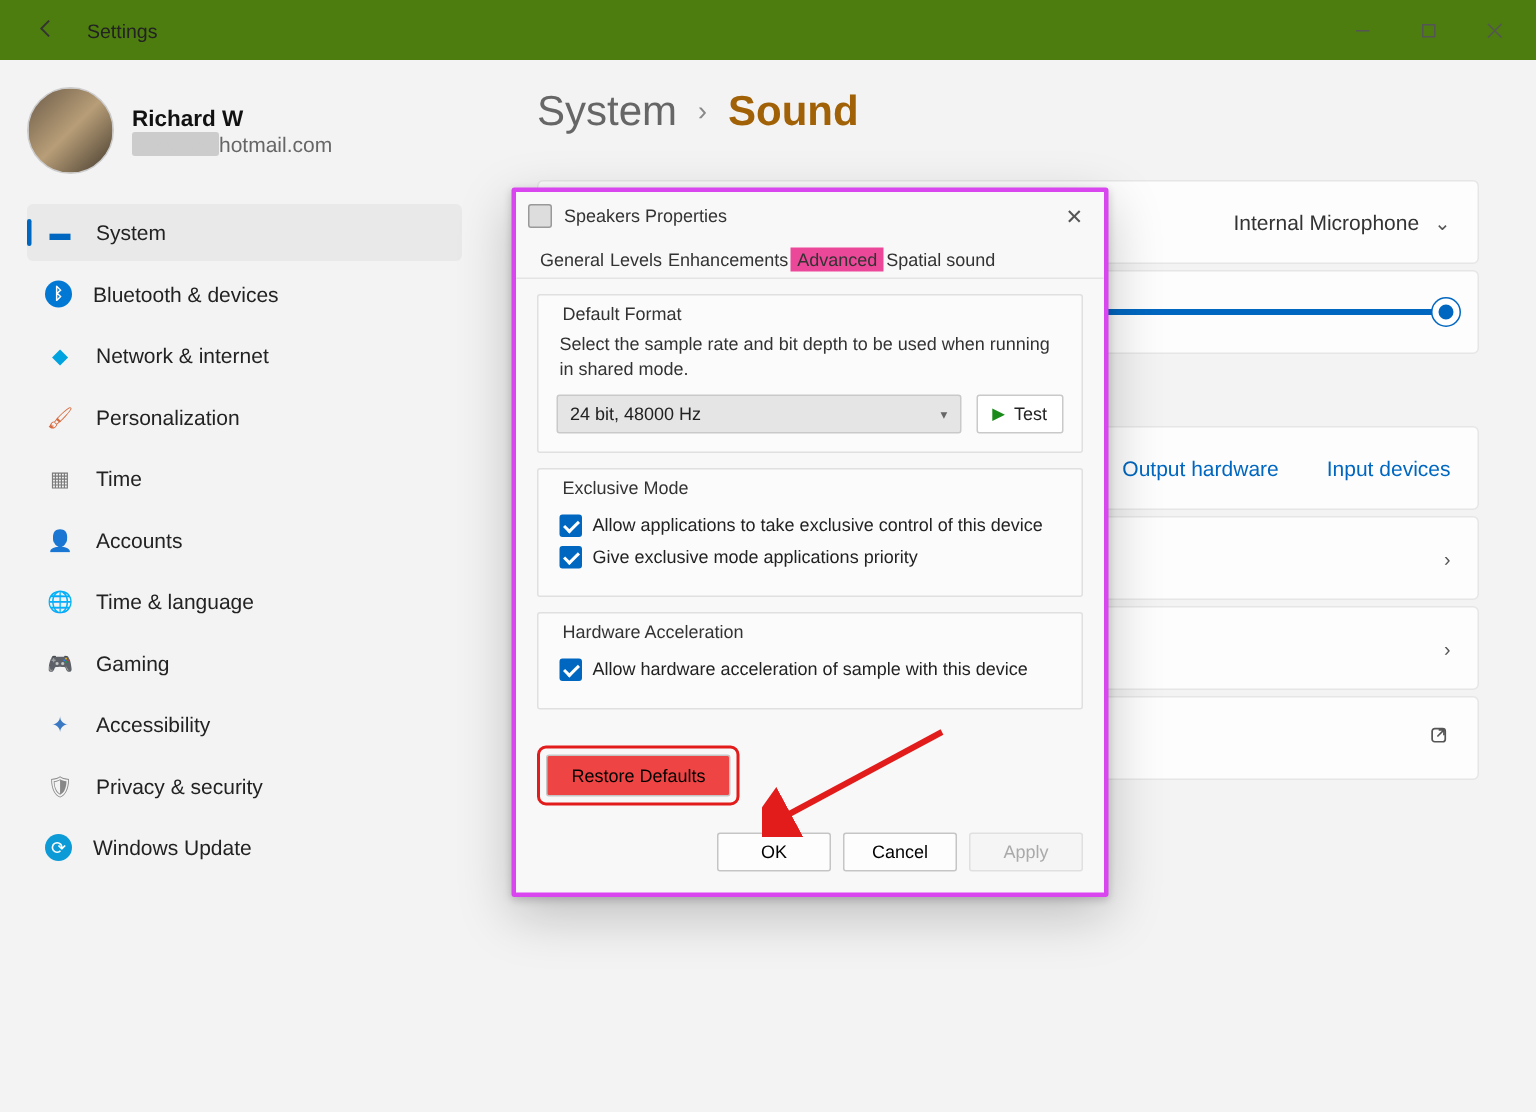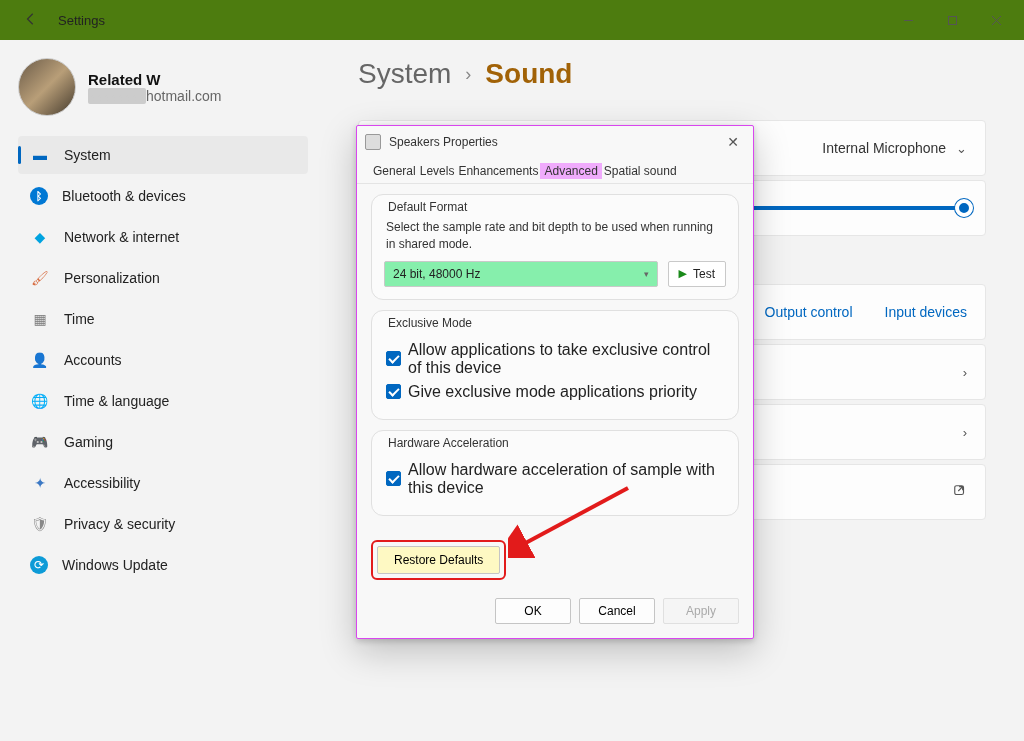--- a/index.html
+++ b/index.html
@@ -143,24 +143,24 @@
 .slider-thumb {
   position: absolute; right: -6px; top: 50%; transform: translateY(-50%);
   width: 18px; height: 18px; border-radius: 50%;
   background: #0067c0; border: 4px solid #fff; box-shadow: 0 0 0 1px #0067c0;
 }
 .section-heading { font-size: 15px; font-weight: 600; margin: 24px 0 12px 8px; }
 
 
 .dialog {
   position: absolute;
-  left: 356px; top: 125px;
+  left: 341px; top: 125px;
   width: 398px;
   background: #f8f8f8;
-  border: 1px solid #d946ef;
+  border: 3px solid #d946ef;
   box-shadow: 0 12px 36px rgba(0,0,0,0.22), 0 2px 6px rgba(0,0,0,0.18);
   border-radius: 2px;
   font-size: 12px;
   color: #222;
 }
 .dialog-title {
   display: flex; align-items: center; height: 32px;
   padding: 0 8px;
 }
 .dialog-title .d-icon {
@@ -168,65 +168,65 @@
   border-radius: 2px; margin-right: 8px;
 }
 .dialog-title .d-text { font-size: 12px; color: #333; }
 .dialog-title .d-close { margin-left: auto; font-size: 14px; color: #555; padding: 0 6px; }
 
 .dialog-tabs {
   display: flex; padding: 0 14px; height: 26px;
   border-bottom: 1px solid #e4e4e4; align-items: center;
 }
 .dialog-tabs .tab { font-size: 12px; color: #333; padding: 3px 2px; cursor: pointer; }
-.dialog-tabs .tab.highlight { background: #f0abfc; padding: 1px 4px; }
+.dialog-tabs .tab.highlight { background: #ec4899; padding: 1px 4px; }
 
 .dialog-body { padding: 10px 14px 8px; }
 .group {
-  border: 1px solid #e0e0e0; border-radius: 12px;
+  border: 1px solid #e0e0e0; border-radius: 2px;
   padding: 0 12px 12px; margin-bottom: 10px;
   background: #fbfbfb;
   position: relative;
 }
 .group-title {
   font-size: 12px; color: #333;
   position: relative; top: -1px;
   background: #fbfbfb; display: inline-block; padding: 0 4px 4px;
   margin-top: 6px;
 }
 .group-desc { font-size: 12px; color: #333; line-height: 1.4; margin: 0 2px 8px; }
 .row-flex { display: flex; gap: 10px; align-items: center; }
 .select-box {
   flex: 1; height: 26px; border: 1px solid #c9c9c9; border-radius: 2px;
-  background: #86efac; display: flex; align-items: center; justify-content: space-between;
+  background: #e5e5e5; display: flex; align-items: center; justify-content: space-between;
   padding: 0 8px; font-size: 12px;
 }
 .select-box .chevdown { color: #666; font-size: 9px; }
 .test-btn {
   height: 26px; border: 1px solid #c9c9c9; background: #fff;
   border-radius: 2px; padding: 0 10px; display: flex; align-items: center;
   gap: 6px; font-size: 12px; cursor: pointer;
 }
 .test-btn .tri { color: #1a8a1a; font-size: 11px; }
 
-.chk-row { display: flex; align-items: center; gap: 7px; margin: 6px 2px; font-size: 16px; }
+.chk-row { display: flex; align-items: center; gap: 7px; margin: 6px 2px; font-size: 12px; }
 .chk {
   width: 15px; height: 15px; border: 1px solid #0067c0; background: #0067c0;
   border-radius: 2px; position: relative; flex: none;
 }
 .chk::after {
   content: ""; position: absolute; left: 4px; top: 1px;
   width: 4px; height: 8px; border: solid #fff; border-width: 0 2px 2px 0;
   transform: rotate(45deg);
 }
 
 .restore-wrap { margin-top: 24px; }
 .restore-btn {
   display: inline-block;
-  border: 1px solid #c5c5c5; background: #fef9c3; border-radius: 2px;
+  border: 1px solid #c5c5c5; background: #ef4444; border-radius: 2px;
   padding: 6px 16px; font-size: 12px; cursor: pointer;
 }
 .restore-highlight {
   display: inline-block;
   border: 2px solid #e21b1b; border-radius: 6px; padding: 4px;
 }
 
 .dialog-footer {
   display: flex; justify-content: flex-end; gap: 8px;
   padding: 10px 14px 14px;
@@ -274,21 +274,21 @@
     </div>
   </div>
 </div>
 
 <div class="main">
 
   <div class="sidebar">
     <div class="user-block">
       <div class="avatar"></div>
       <div>
-        <div class="user-name">Related W</div>
+        <div class="user-name">Richard W</div>
         <div class="user-email"><span class="hidden">xxxxxxxx</span><span>hotmail.com</span></div>
       </div>
     </div>
 
 
     <ul class="nav">
       <li class="active">
         <span class="nav-icon" style="color:#0067c0">▬</span>
         <span>System</span>
       </li>
@@ -358,21 +358,21 @@
             </div>
         </div>
       </div>
     </div>
 
     <div style="height:44px"></div>
 
     <div class="card">
       <div class="card-row">
         <div class="split-links">
-          <span class="link-text">Output control</span>
+          <span class="link-text">Output hardware</span>
           <span class="link-text">Input devices</span>
         </div>
       </div>
     </div>
 
     <div class="card">
       <div class="card-row">
           <span class="chev">›</span>
         </div>
     </div>

